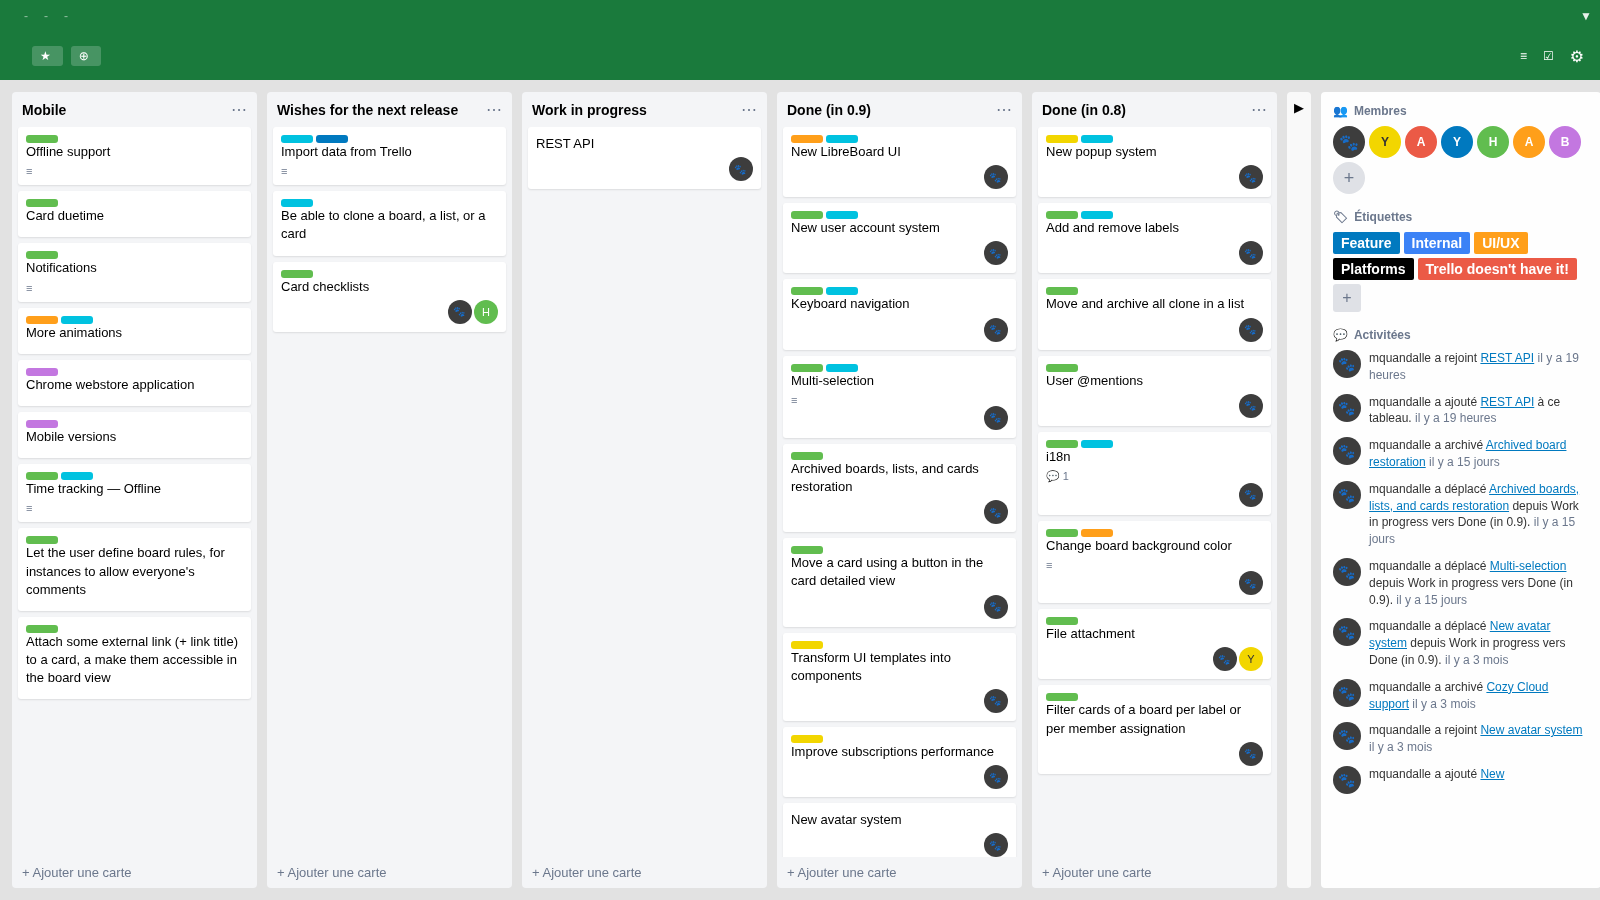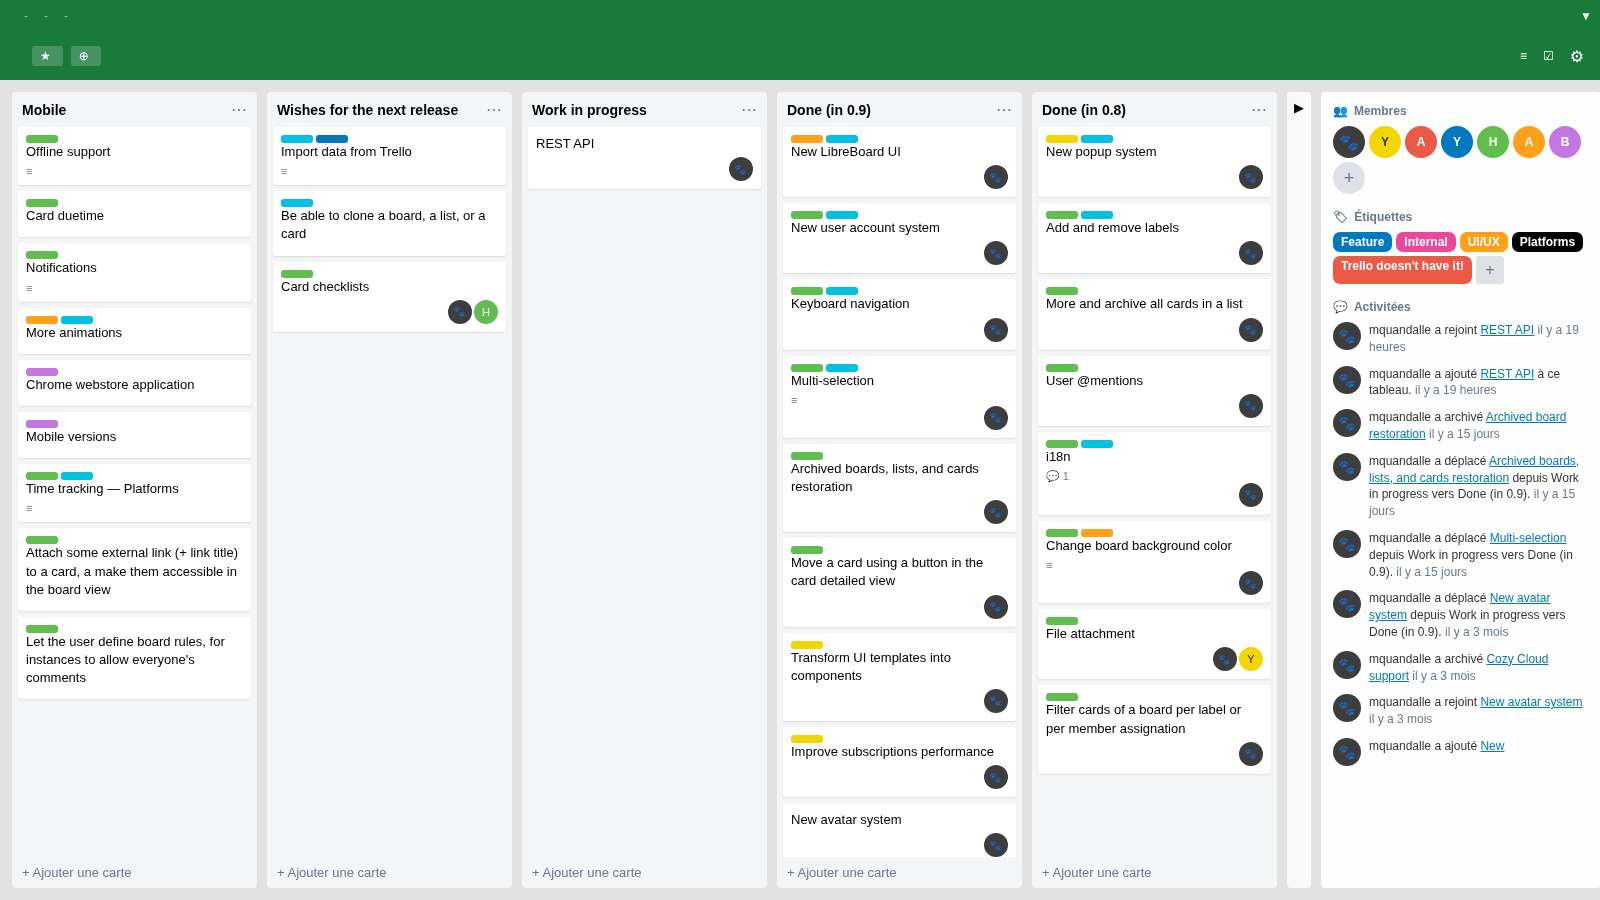--- a/index.html
+++ b/index.html
@@ -114,21 +114,21 @@
       width: 24px; min-width: 24px; background: rgba(255,255,255,0.8);
       border-radius: 4px; display: flex; align-items: flex-start; justify-content: center;
       padding-top: 8px; cursor: pointer; height: 100%;
     }
     .sidebar-section { margin-bottom: 16px; }
     .sidebar-section-title { font-size: 12px; color: #6b778c; font-weight: bold; margin-bottom: 8px; display: flex; align-items: center; gap: 6px; }
     .member-avatars { display: flex; flex-wrap: wrap; gap: 4px; margin-bottom: 8px; }
     .member-avatar { width: 32px; height: 32px; border-radius: 50%; background: #6b778c; display: flex; align-items: center; justify-content: center; font-size: 12px; color: white; font-weight: bold; }
     .add-member { width: 32px; height: 32px; border-radius: 50%; background: #dfe1e6; display: flex; align-items: center; justify-content: center; cursor: pointer; font-size: 18px; color: #6b778c; }
     .label-tags { display: flex; flex-wrap: wrap; gap: 4px; margin-bottom: 8px; }
-    .label-tag { padding: 3px 8px; border-radius: 7px; color: white; font-size: 12px; font-weight: bold; cursor: pointer; }
+    .label-tag { padding: 3px 8px; border-radius: 2px; color: white; font-size: 14px; font-weight: bold; cursor: pointer; }
     .add-label { width: 28px; height: 28px; background: #dfe1e6; border-radius: 3px; display: flex; align-items: center; justify-content: center; cursor: pointer; font-size: 16px; color: #6b778c; }
     .activity-item { display: flex; gap: 8px; margin-bottom: 10px; font-size: 12px; color: #333; }
     .activity-avatar { width: 28px; height: 28px; border-radius: 50%; background: #3d3d3d; flex-shrink: 0; font-size: 14px; display: flex; align-items: center; justify-content: center; }
     .activity-text { line-height: 1.4; }
     .activity-link { color: #0079bf; text-decoration: underline; cursor: pointer; }
     .activity-time { color: #6b778c; }
 
     .list-cards::-webkit-scrollbar { width: 4px; }
     .list-cards::-webkit-scrollbar-track { background: transparent; }
     .list-cards::-webkit-scrollbar-thumb { background: #ccc; border-radius: 2px; }
@@ -227,36 +227,36 @@
           <div class="card-labels">
             <div class="card-label" style="background: rgb(195, 119, 224);"></div>
           </div>
           <div class="card-title">Mobile versions</div>
         </div>
         <div class="card">
           <div class="card-labels">
             <div class="card-label" style="background: rgb(97, 189, 79);"></div>
             <div class="card-label" style="background: rgb(0, 194, 224);"></div>
           </div>
-          <div class="card-title">Time tracking — Platforms</div>
+          <div class="card-title">Time tracking — Offline</div>
           <div class="card-icons">
             <span>≡</span>
           </div>
         </div>
         <div class="card">
           <div class="card-labels">
             <div class="card-label" style="background: rgb(97, 189, 79);"></div>
           </div>
+          <div class="card-title">Let the user define board rules, for instances to allow everyone's comments</div>
+        </div>
+        <div class="card">
+          <div class="card-labels">
+            <div class="card-label" style="background: rgb(97, 189, 79);"></div>
+          </div>
           <div class="card-title">Attach some external link (+ link title) to a card, a make them accessible in the board view</div>
-        </div>
-        <div class="card">
-          <div class="card-labels">
-            <div class="card-label" style="background: rgb(97, 189, 79);"></div>
-          </div>
-          <div class="card-title">Let the user define board rules, for instances to allow everyone's comments</div>
         </div>
       </div>
       <button class="add-card-btn">+ Ajouter une carte</button>
     </div>
     <div class="list">
       <div class="list-header">
         <span>Wishes for the next release</span>
         <button class="list-menu-btn">⋯</button>
       </div>
       <div class="list-cards">
@@ -421,21 +421,21 @@
           </div>
           <div class="card-title">Add and remove labels</div>
           <div class="card-avatars" style="justify-content: flex-end;">
             <div class="avatar avatar-raccoon" style="background: rgb(61, 61, 61); font-size: 10px;">🐾</div>
           </div>
         </div>
         <div class="card">
           <div class="card-labels">
             <div class="card-label" style="background: rgb(97, 189, 79);"></div>
           </div>
-          <div class="card-title">More and archive all cards in a list</div>
+          <div class="card-title">Move and archive all clone in a list</div>
           <div class="card-avatars" style="justify-content: flex-end;">
             <div class="avatar avatar-raccoon" style="background: rgb(61, 61, 61); font-size: 10px;">🐾</div>
           </div>
         </div>
         <div class="card">
           <div class="card-labels">
             <div class="card-label" style="background: rgb(97, 189, 79);"></div>
           </div>
           <div class="card-title">User @mentions</div>
           <div class="card-avatars" style="justify-content: flex-end;">
@@ -502,21 +502,21 @@
           <div class="member-avatar" style="background: rgb(97, 189, 79);">H</div>
           <div class="member-avatar" style="background: rgb(255, 159, 26);">A</div>
           <div class="member-avatar" style="background: rgb(195, 119, 224);">B</div>
           <div class="add-member">+</div>
         </div>
       </div>
       <div class="sidebar-section">
         <div class="sidebar-section-title">🏷 <span>Étiquettes</span></div>
         <div class="label-tags">
           <div class="label-tag" style="background: rgb(0, 121, 191);">Feature</div>
-          <div class="label-tag" style="background: #ec4899;">Internal</div>
+          <div class="label-tag" style="background: #3b82f6;">Internal</div>
           <div class="label-tag" style="background: rgb(255, 159, 26);">UI/UX</div>
           <div class="label-tag" style="background: #000000;">Platforms</div>
           <div class="label-tag" style="background: rgb(235, 90, 70);">Trello doesn't have it!</div>
           <div class="add-label">+</div>
         </div>
       </div>
       <div class="sidebar-section">
         <div class="sidebar-section-title">💬 <span>Activitées</span></div>
         <div class="activity-item">
           <div class="activity-avatar">🐾</div>

